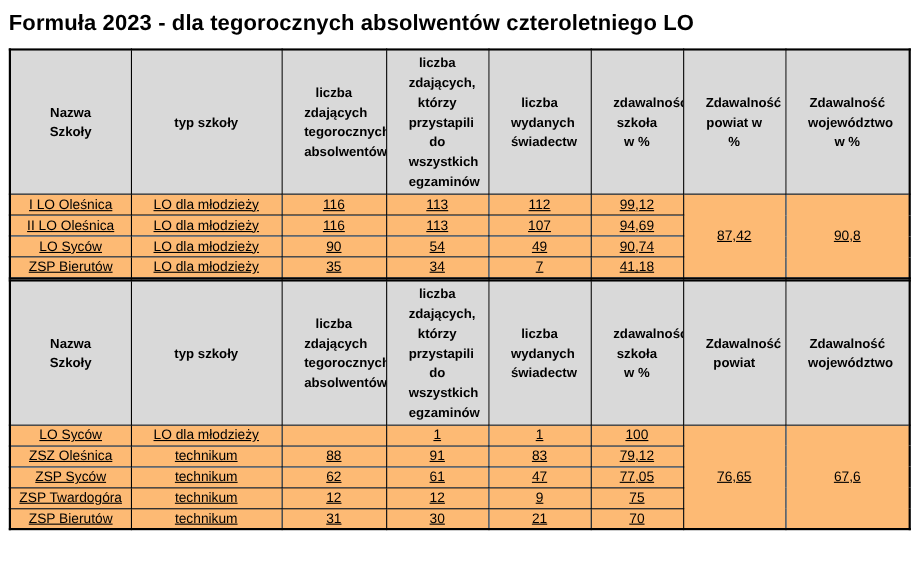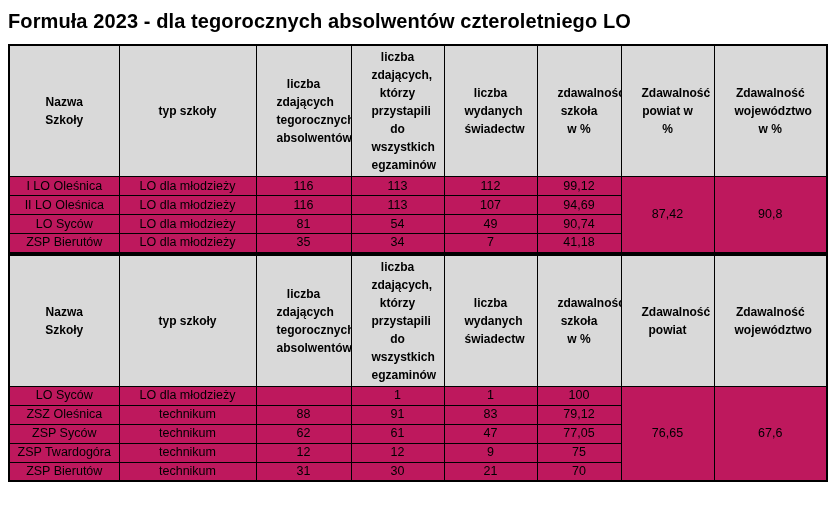--- a/index.html
+++ b/index.html
@@ -45,21 +45,22 @@
     font-size: 12px;
     line-height: 1.5;
     padding: 2px 20px;
     height: 112px;
   }
   table.data-table td {
     font-size: 12.5px;
     height: 19px;
     padding: 0 2px;
     line-height: 1.2;
-    background: #be185d;
+    background: #fdba74;
+    text-decoration: underline;
   }
   
   col.c0 { width: 110px; }
   col.c1 { width: 137px; }
   col.c2 { width: 95px; }
   col.c3 { width: 93px; }
   col.c4 { width: 93px; }
   col.c5 { width: 84px; }
   col.c6 { width: 93px; }
   col.c7 { width: 113px; }
@@ -110,21 +111,21 @@
             <td>II LO Oleśnica</td>
             <td>LO dla młodzieży</td>
             <td>116</td>
             <td>113</td>
             <td>107</td>
             <td>94,69</td>
           </tr>
           <tr>
             <td>LO Syców</td>
             <td>LO dla młodzieży</td>
-            <td>81</td>
+            <td>90</td>
             <td>54</td>
             <td>49</td>
             <td>90,74</td>
           </tr>
           <tr>
             <td>ZSP Bierutów</td>
             <td>LO dla młodzieży</td>
             <td>35</td>
             <td>34</td>
             <td>7</td>

